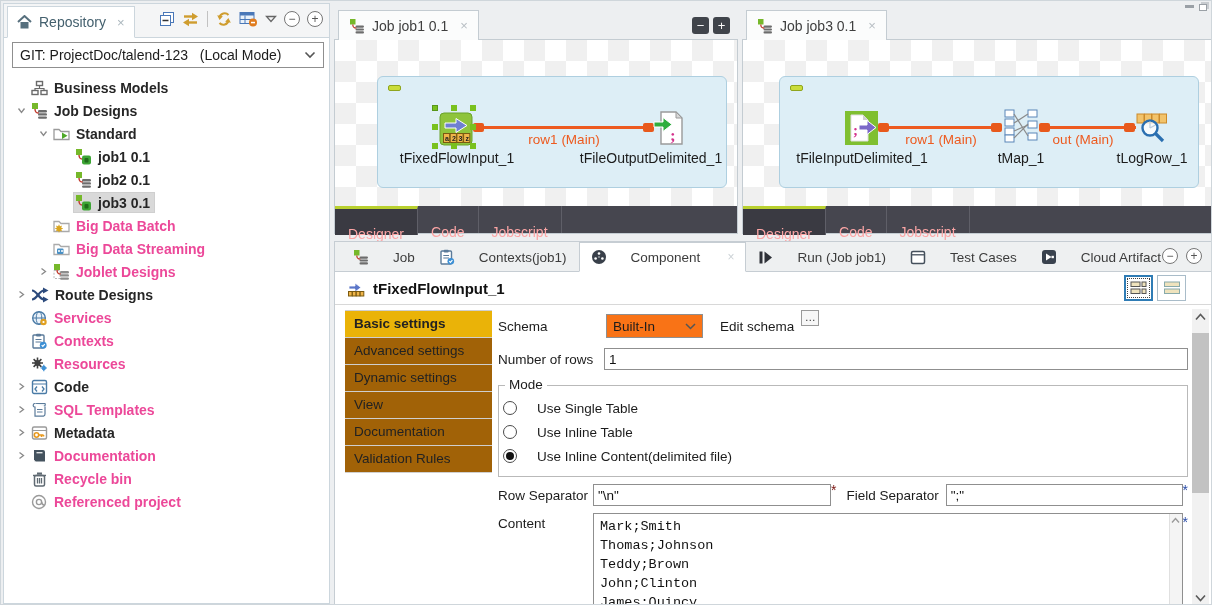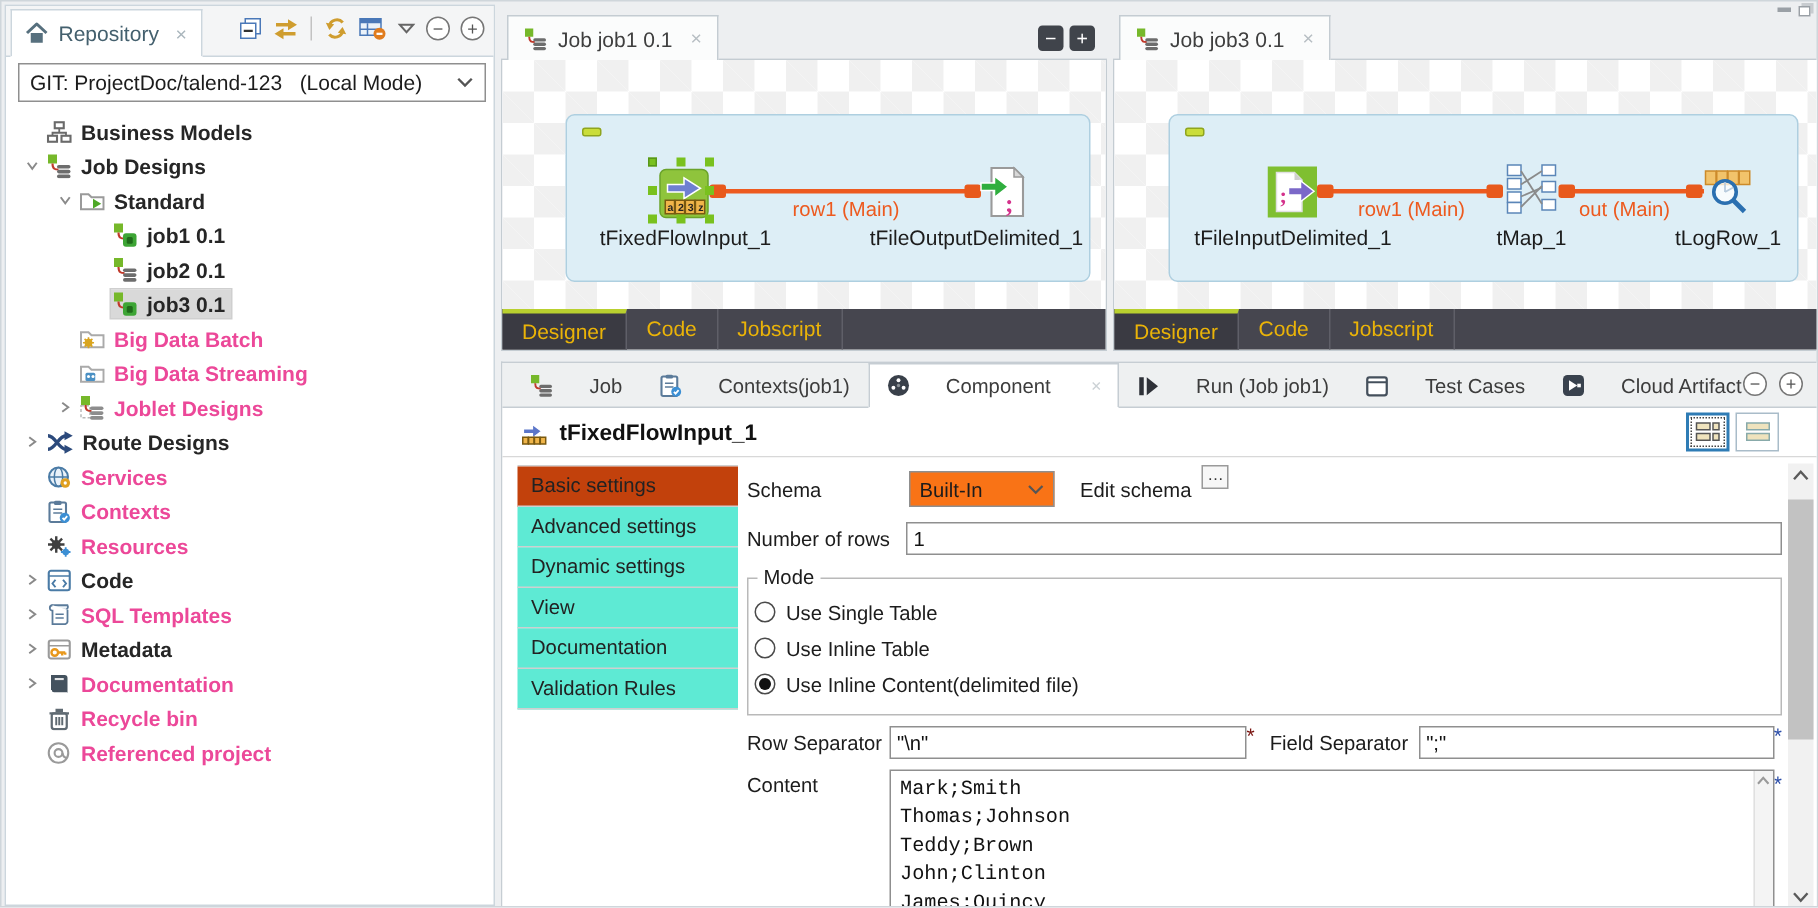--- a/index.html
+++ b/index.html
@@ -37,53 +37,53 @@
   .subjob{position:absolute;background:#ddeef6;border:1px solid #aecfe0;border-radius:6px}
   .sj-toggle{position:absolute;left:10px;top:8px;width:13px;height:6px;background:#cadd3a;border:1px solid #8fa51e;border-radius:2px}
   .node{position:absolute}
   .nlabel{position:absolute;transform:translateX(-50%);white-space:nowrap;font-size:14px;color:#1c1c1c}
   .cline{position:absolute;height:3px;background:#ed5a1f}
   .cend{position:absolute;width:11px;height:9px;background:#e8591c;border-radius:2px}
   .clabel{position:absolute;transform:translateX(-50%);white-space:nowrap;font-size:13.5px;color:#ed5a1f}
   .handles{position:absolute;width:6px;height:6px;background:#79c11e;border:1px solid #58961a;
     box-shadow:19px 0 0 #79c11e,38px 0 0 #79c11e,0 19px 0 #79c11e,38px 19px 0 #79c11e,0 38px 0 #79c11e,19px 38px 0 #79c11e,38px 38px 0 #79c11e}
   .vtabs{display:flex;background:#46464f;height:27px}
-  .vtab{padding:0 13px;color:#eab308;font-size:14px;line-height:27px;border-right:1px solid #5f5f68}
+  .vtab{padding:13px 13px;color:#fca5a5;font-size:14px;line-height:27px;border-right:1px solid #5f5f68}
   .vtab.active{background:#3a3a42;border-top:3px solid #b9d02f;line-height:24px}
   .darkbtn{width:17px;height:17px;background:#40444b;border-radius:3px;color:#fff;display:flex;align-items:center;justify-content:center;font-size:13px;line-height:1}
   .edbtns{position:absolute;right:8px;top:8px;display:flex;gap:4px}
   .winbtns{position:absolute;right:4px;top:3px;display:flex;gap:5px;align-items:flex-start}
   .wb-min{width:9px;height:3px;background:#9aa0a6;margin-top:1px}
   .wb-max{width:8px;height:7px;border:1px solid #9aa0a6;background:#fff;box-shadow:2px -2px 0 -0px #c8ccd0}
   
   .bottom{position:absolute;left:333px;top:240px;width:879px;height:365px;background:#fff;border:1px solid #c6cdd3;border-bottom:none}
   .bstrip{position:relative;height:30px;background:#eef0f1;border-bottom:1px solid #c6cdd3;display:flex;padding-left:6px}
   .btab{height:30px;margin-bottom:-1px;display:flex;align-items:center;gap:24px;padding:0 11px;font-size:13.5px;color:#3c3c3c;border:1px solid transparent}
   .btab.active{background:#fff;border-color:#c6cdd3;border-bottom-color:#fff}
   .btab .x{color:#ccd2d6;font-size:12px;margin-left:3px}
   .bstrip .circs{position:absolute;right:10px;top:6px;display:flex;gap:8px}
   .bheader{position:relative;height:33px;display:flex;align-items:center;padding-left:12px;border-bottom:1px solid #d8d8d8;background:#fff}
   .btitle{font-weight:bold;font-size:15px;color:#111;margin-left:8px}
   .tgls{position:absolute;right:26px;top:3px;display:flex;gap:4px}
   .tgl{width:29px;height:26px;border:1px solid #a9bcc9;background:#fff;display:flex;align-items:center;justify-content:center}
   .tgl.sel{border:2px solid #2f7cb5;outline:1px dotted #444;outline-offset:-4px}
   .bbody{position:relative;height:301px;overflow:hidden;background:#fff}
   .menu{position:absolute;left:10px;top:5px;width:147px;border-top:1px solid #cfcfcf}
-  .mitem{height:27px;line-height:26px;padding-left:9px;font-size:13.5px;color:#222;border-bottom:1px solid #cfcfcf;background:#5eead4}
-  .mitem.sel{background:#c2410c;font-weight:normal}
+  .mitem{height:27px;line-height:26px;padding-left:9px;font-size:13.5px;color:#222;border-bottom:1px solid #cfcfcf;background:#a16207}
+  .mitem.sel{background:#eab308;font-weight:bold}
   .form{position:absolute;left:156px;top:0;right:24px;bottom:0;font-size:13.5px;color:#1c1c1c}
   .frow{position:absolute;left:0;right:0;display:flex;align-items:center;padding-left:7px}
   .flabel{flex:none}
   .tinput{height:22px;border:1px solid #8f8f8f;background:#fff;font-family:"Liberation Sans",sans-serif;font-size:13.5px;color:#111;padding:0 4px;outline:none}
   .select{width:97px;height:24px;border:1px solid #8f8f8f;background:#f97316;display:flex;align-items:center;padding:0 6px;font-size:13.5px}
   .select svg{margin-left:auto}
   .dots{width:18px;height:16px;border:1px solid #9a9a9a;background:#f7f7f7;font-size:11px;line-height:12px;text-align:center;color:#333}
   .fieldset{position:absolute;left:7px;right:0;border:1px solid #b9b9b9;padding:10px 0 4px 4px}
   .legend{position:absolute;top:-9px;left:6px;background:#fff;padding:0 4px;font-size:13.5px}
-  .ropt{display:flex;align-items:center;gap:7px;height:24px}
+  .ropt{display:flex;align-items:center;gap:20px;height:24px}
   .radio{width:14px;height:14px;border:1px solid #4a4a4a;border-radius:50%;background:#fff;flex:none;position:relative}
   .radio.on::after{content:"";position:absolute;left:2px;top:2px;width:8px;height:8px;border-radius:50%;background:#111}
   .ast{font-size:14px;line-height:10px;align-self:flex-start;margin-top:2px}
   .ast-red{color:#7a1410}.ast-blue{color:#2b4da8}
   .tawrap{position:relative;flex:1;height:150px;border:1px solid #8f8f8f;background:#fff}
   .tawrap textarea{width:100%;height:100%;border:none;resize:none;outline:none;font-family:"Liberation Mono",monospace;font-size:13.5px;line-height:19px;padding:3px 14px 3px 6px;color:#111}
   .ta-scroll{position:absolute;right:0;top:0;width:13px;height:100%;background:#f4f4f4;border-left:1px solid #e0e0e0;display:flex;justify-content:center;padding-top:3px}
   .vscroll{position:absolute;right:3px;top:4px;bottom:0;width:17px;background:#f1f1f1}
   .vthumb{position:absolute;left:0;right:0;top:24px;height:160px;background:#c2c2c2}
   .varr{position:absolute;left:0;right:0;display:flex;justify-content:center}

